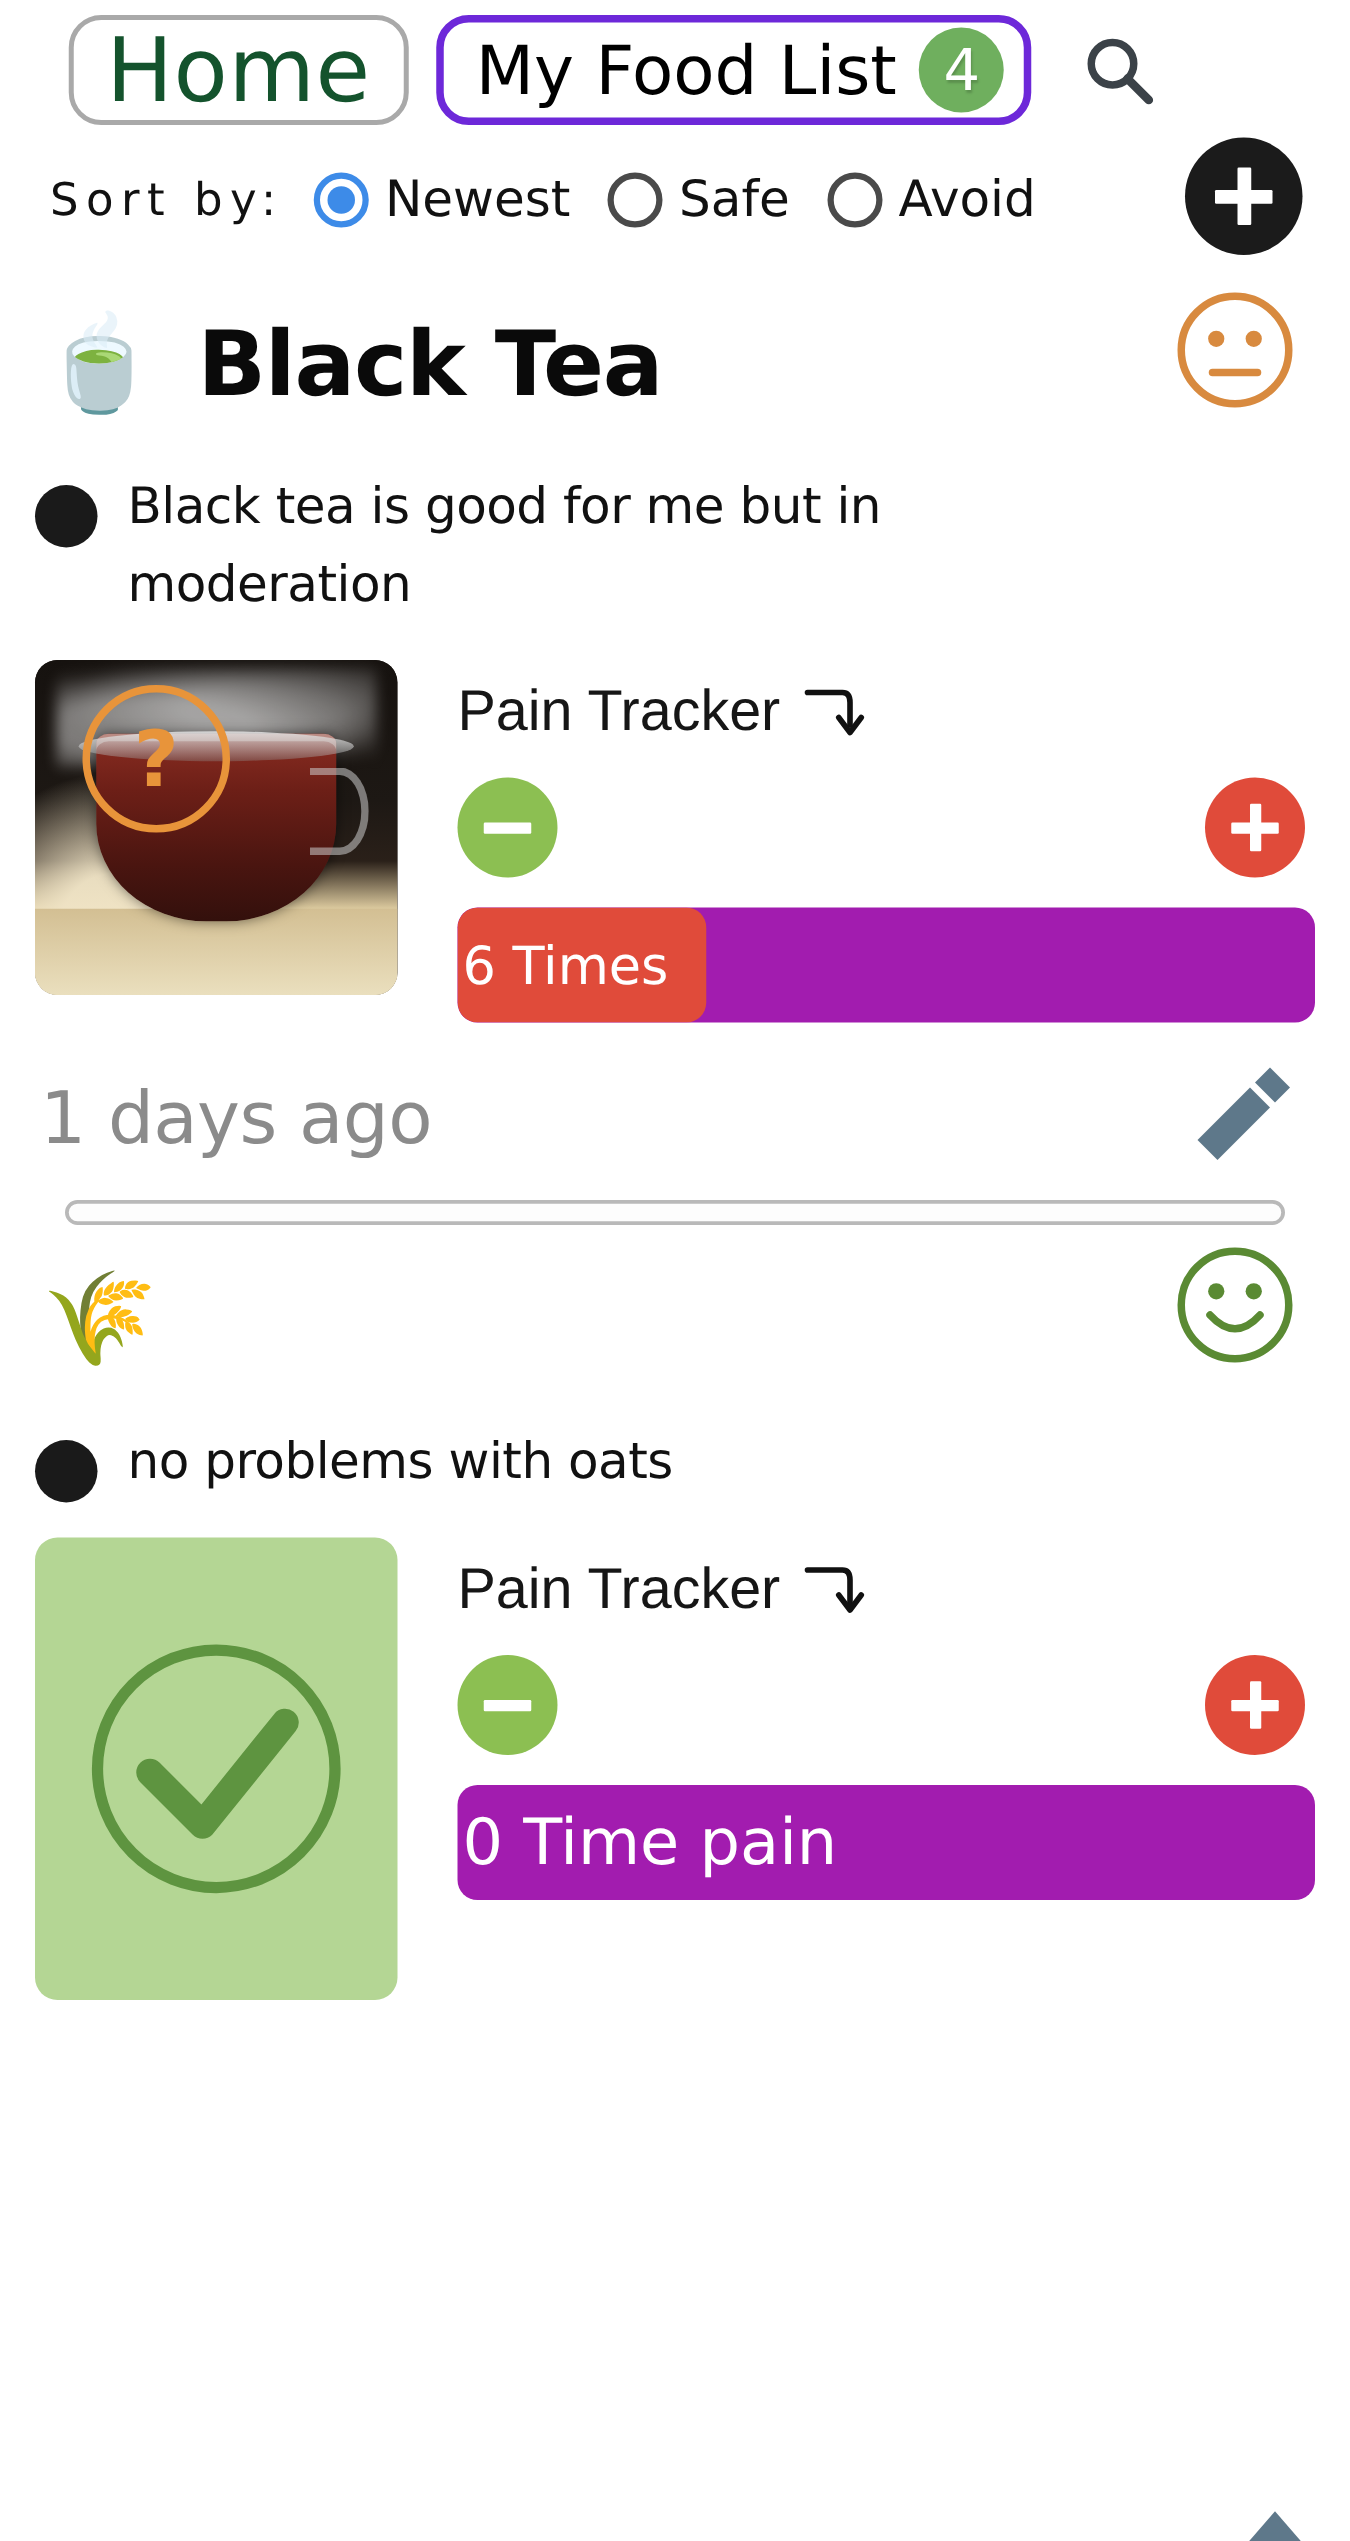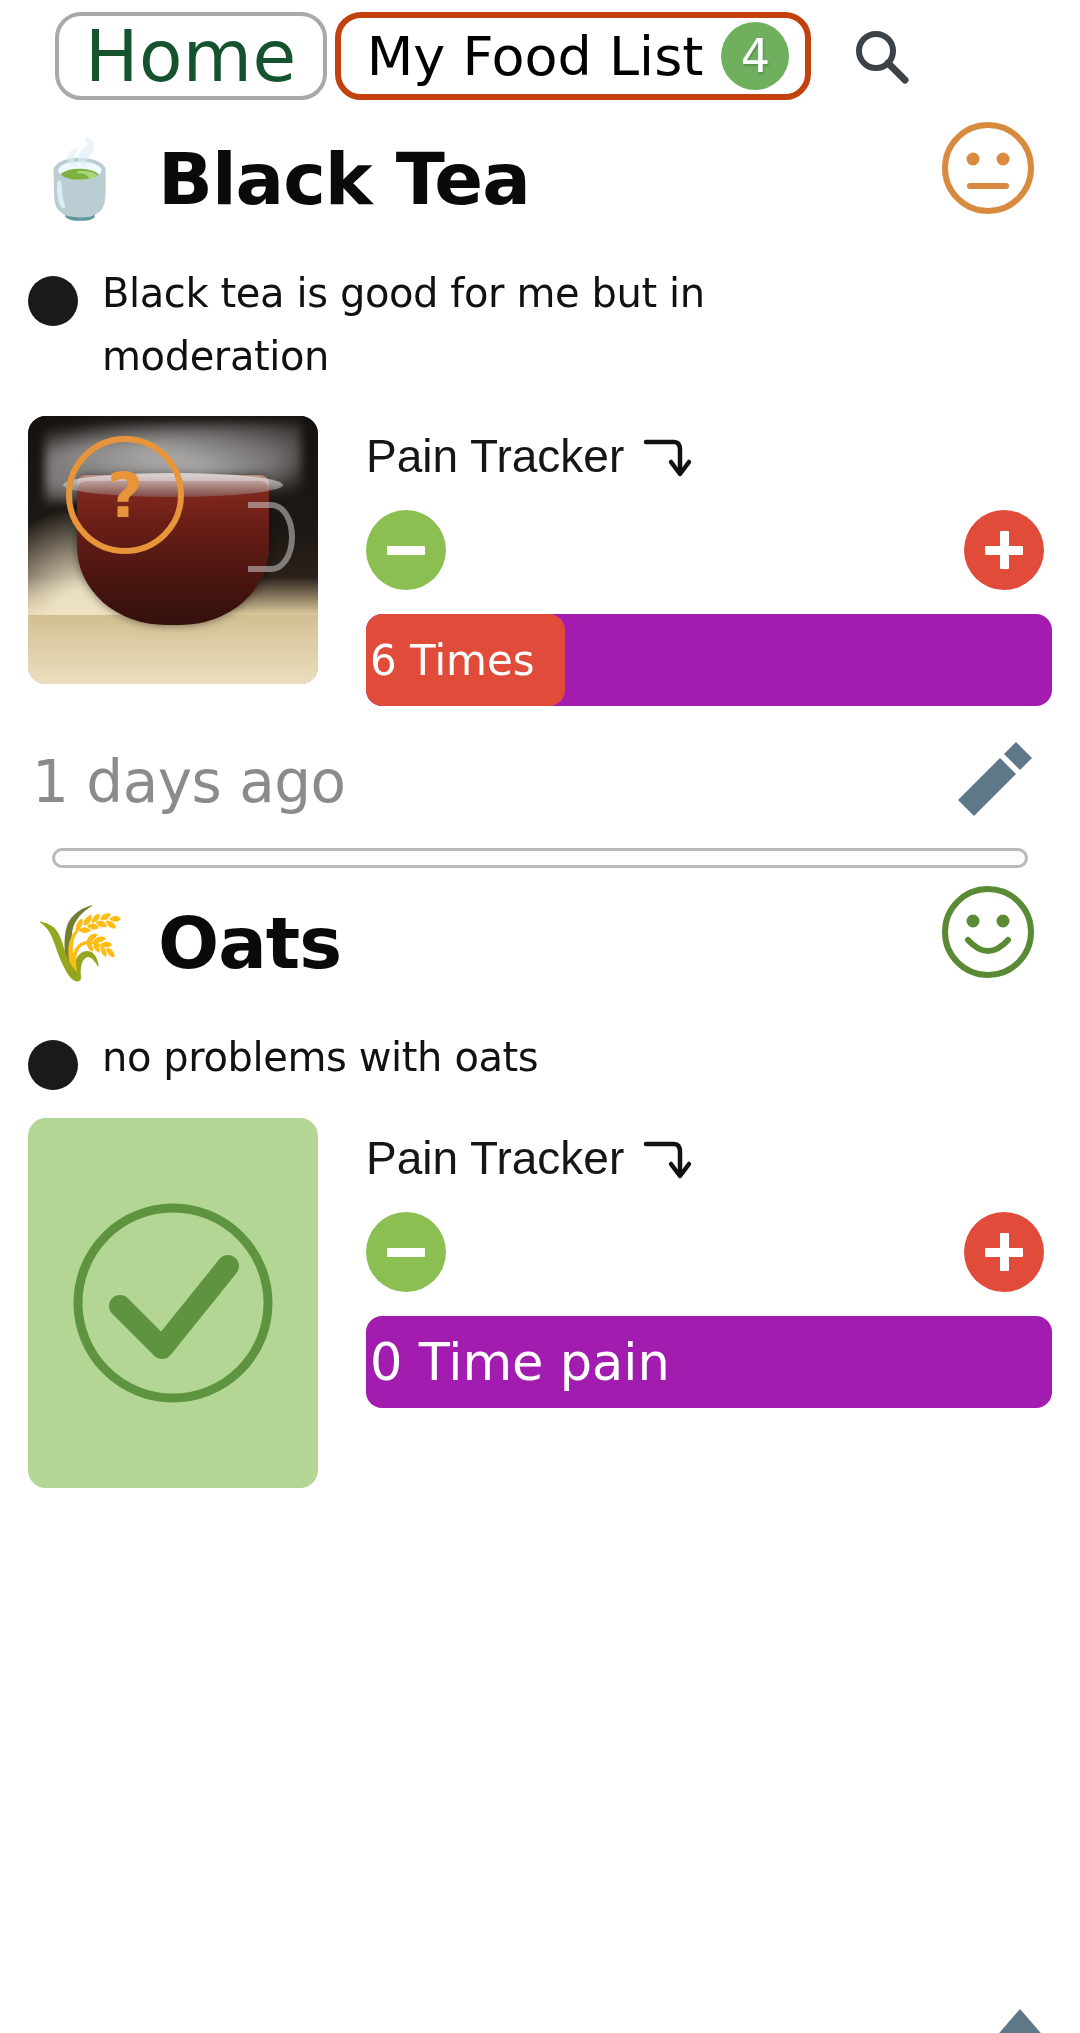--- a/index.html
+++ b/index.html
@@ -26,25 +26,25 @@
   }
   .tab-home {
     border: 4px solid #a9a9a9;
     color: #14532d;
     font-size: 71px;
     padding: 0 26px;
     letter-spacing: 0.5px;
     margin-left: 17px;
   }
   .tab-active {
-    border: 6px solid #c2410c;
+    border: 6px solid #6d28d9;
     color: #000;
     font-size: 54px;
     padding: 0 16px 0 26px;
-    margin-left: 8px;
+    margin-left: 22px;
     gap: 6px;
   }
   .badge-count {
     width: 68px; height: 68px;
     border-radius: 50%;
     background: #6FAF5E;
     color: #ffffff;
     font-size: 46px;
     display: flex; align-items: center; justify-content: center;
     margin-left: 12px;
@@ -252,20 +252,41 @@
       <span class="badge-count">4</span>
     </div>
     <div class="search-btn">
       <svg width="62" height="62" viewBox="0 0 62 62">
         <circle cx="26" cy="26" r="17" fill="none" stroke="#3b4248" stroke-width="6"></circle>
         <line x1="38" y1="38" x2="55" y2="55" stroke="#3b4248" stroke-width="7" stroke-linecap="round"></line>
       </svg>
     </div>
   </div>
 
+  <div class="sortrow">
+    <div class="sort-label">Sort by:</div>
+    <div class="radio-group">
+      <div class="radio-opt">
+        <span class="radio sel"></span>
+        <span class="radio-text">Newest</span>
+      </div>
+      <div class="radio-opt">
+        <span class="radio"></span>
+        <span class="radio-text">Safe</span>
+      </div>
+      <div class="radio-opt">
+        <span class="radio"></span>
+        <span class="radio-text">Avoid</span>
+      </div>
+    </div>
+    <div class="fab-add">
+      <span class="bar-h"></span>
+      <span class="bar-v"></span>
+    </div>
+  </div>
 
   <div class="card">
 
     <div class="card-head">
       <div class="food-emoji">🍵</div>
       <div class="food-name">Black Tea</div>
       <div class="face">
         <svg width="104" height="104" viewBox="0 0 104 104">
           <circle cx="52" cy="52" r="43" fill="none" stroke="#D88A3F" stroke-width="6"></circle>
           <circle cx="37" cy="43" r="6.5" fill="#D88A3F"></circle>
@@ -334,21 +355,20 @@
       </div>
     </div>
 
     <div class="divider"></div>
   </div>
 
   <div class="card">
 
     <div class="card-head">
       <div class="food-emoji">🌾</div>
-      <div class="food-name">Oats</div>
       <div class="face">
         <svg width="104" height="104" viewBox="0 0 104 104">
           <circle cx="52" cy="52" r="43" fill="none" stroke="#5A8A33" stroke-width="6"></circle>
           <circle cx="37" cy="41" r="6.5" fill="#5A8A33"></circle>
           <circle cx="67" cy="41" r="6.5" fill="#5A8A33"></circle>
           <path d="M32 60 Q52 82 72 60" fill="none" stroke="#5A8A33" stroke-width="6" stroke-linecap="round"></path>
         </svg>
       </div>
     </div>
 

